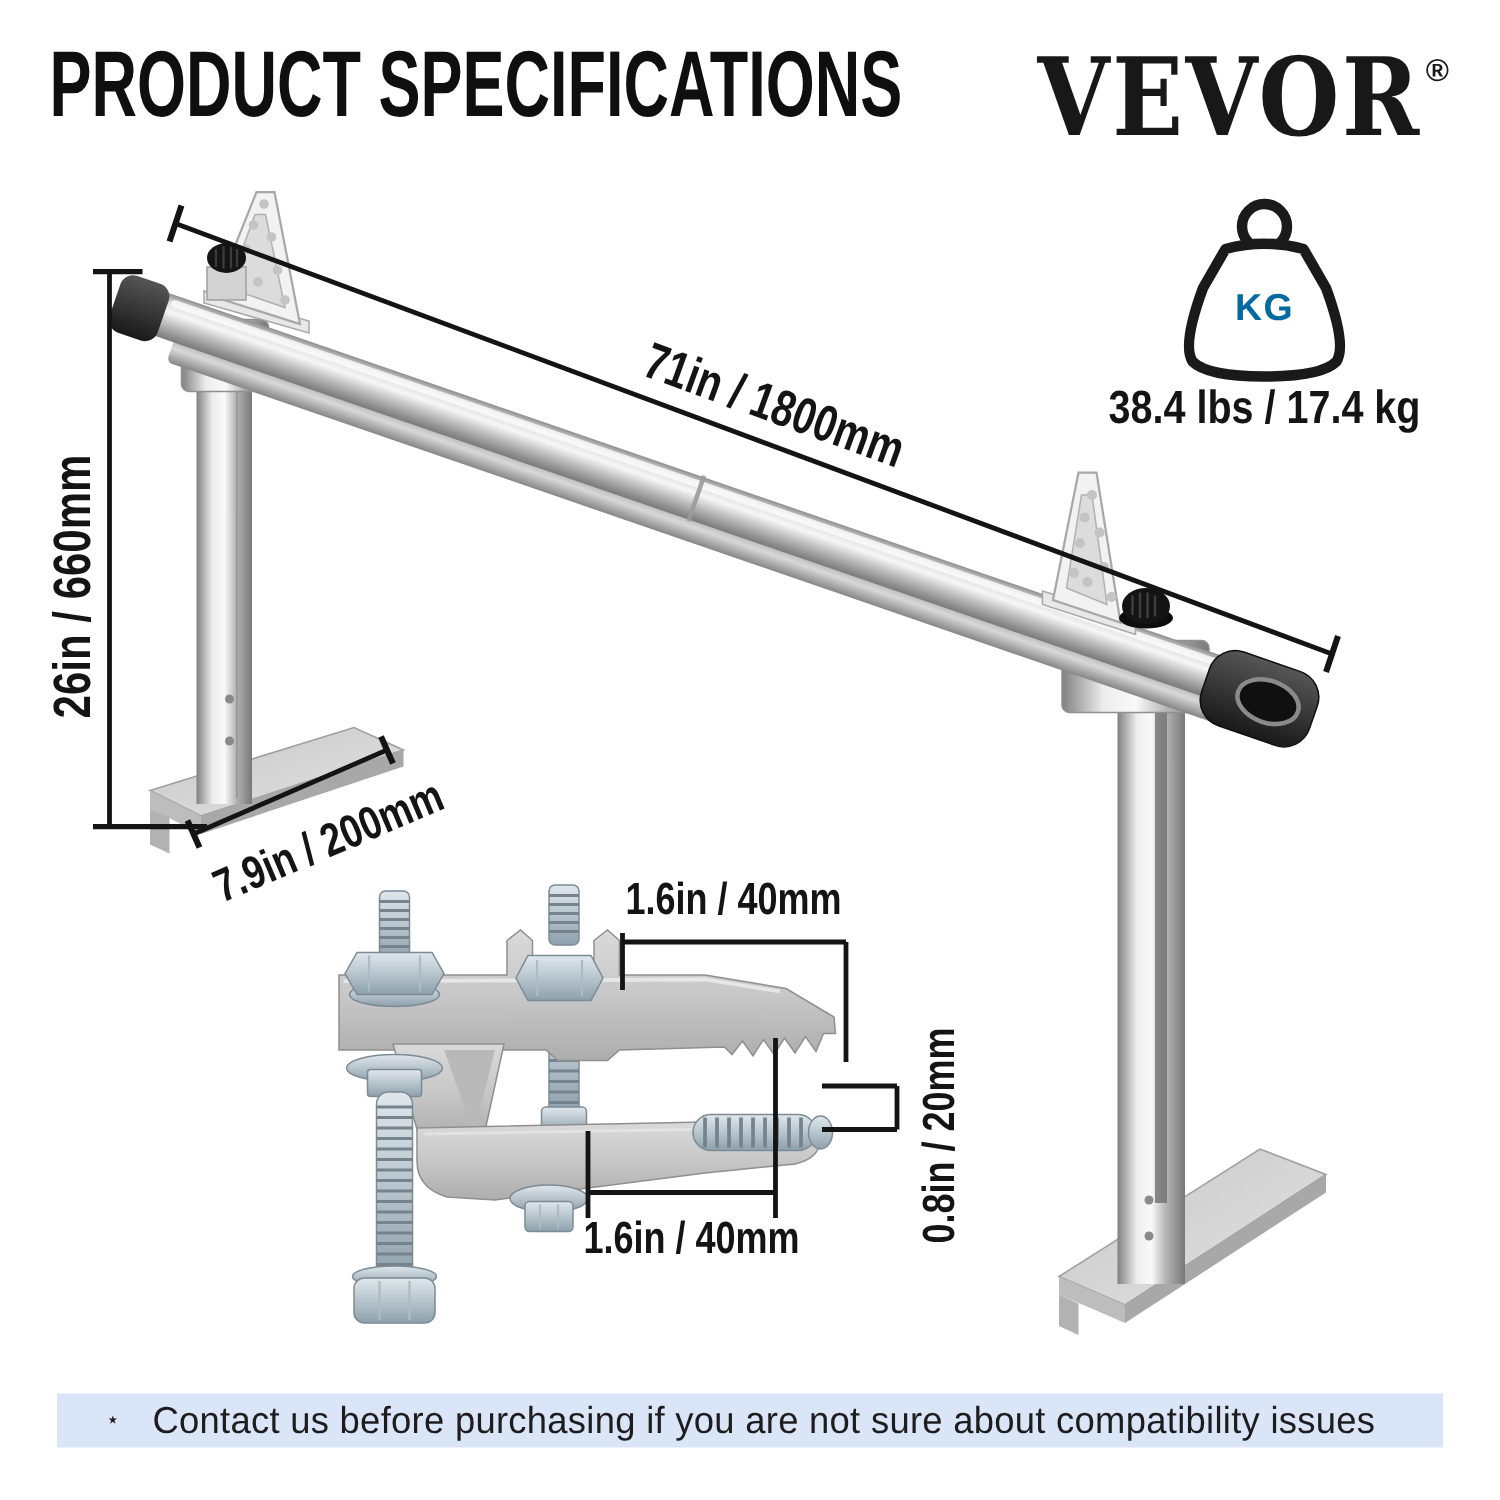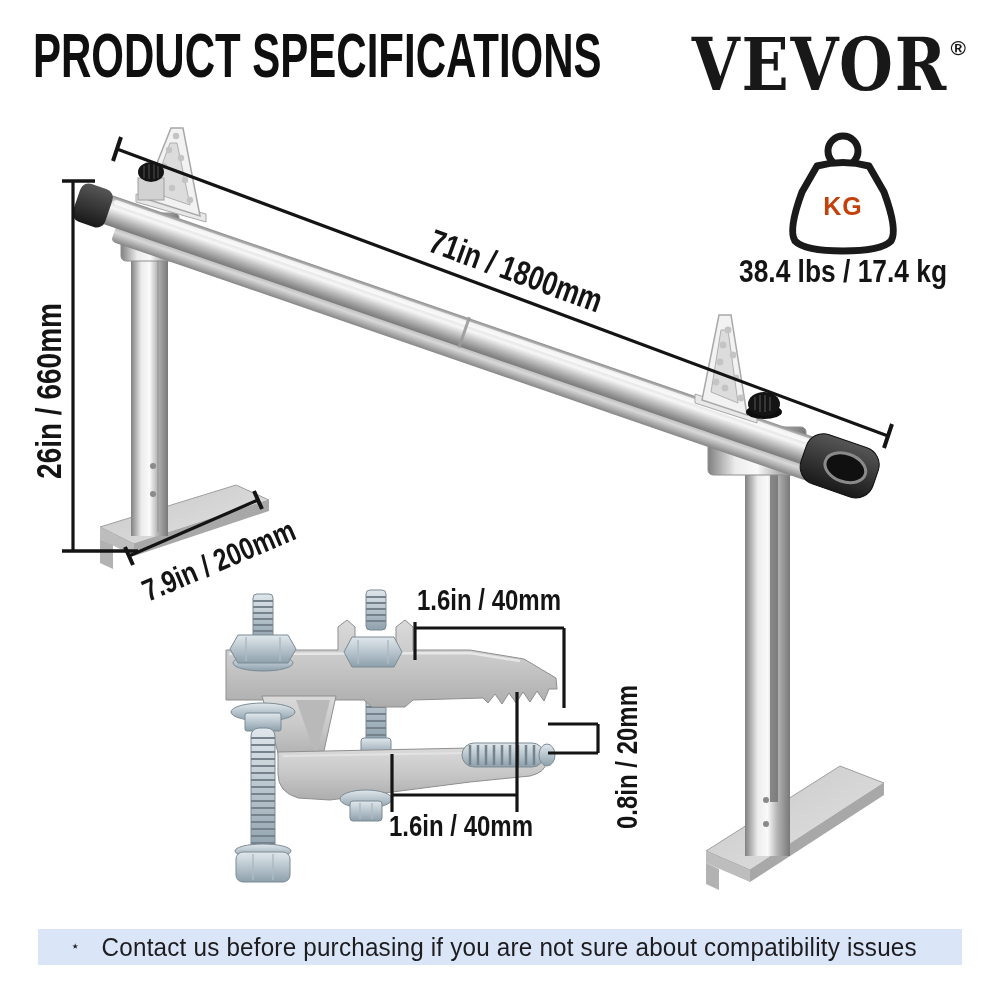--- a/index.html
+++ b/index.html
@@ -239,21 +239,21 @@
       <g>
         <path d="M548,724 L598,724 M598,724 L598,753 M548,753 L598,753"></path>
       </g>
     </g>
   </svg>
 
   <div class="title">PRODUCT SPECIFICATIONS</div>
   <div class="brand">VEVOR</div>
   <div class="brand-reg">®</div>
 
-  <div class="dim kg-label" style="position:absolute;font-weight:bold;color:#c2410c;">KG</div>
+  <div class="dim kg-label" style="position:absolute;font-weight:bold;color:#0369a1;">KG</div>
   <div class="dim w-value">38.4 lbs / 17.4 kg</div>
 
   <div class="dim d-bar">71in / 1800mm</div>
   <div class="dim d-up">26in / 660mm</div>
   <div class="dim d-base">7.9in / 200mm</div>
   <div class="dim d-ctop">1.6in / 40mm</div>
   <div class="dim d-cbot">1.6in / 40mm</div>
   <div class="dim d-jaw">0.8in / 20mm</div>
 
   <div class="banner">

